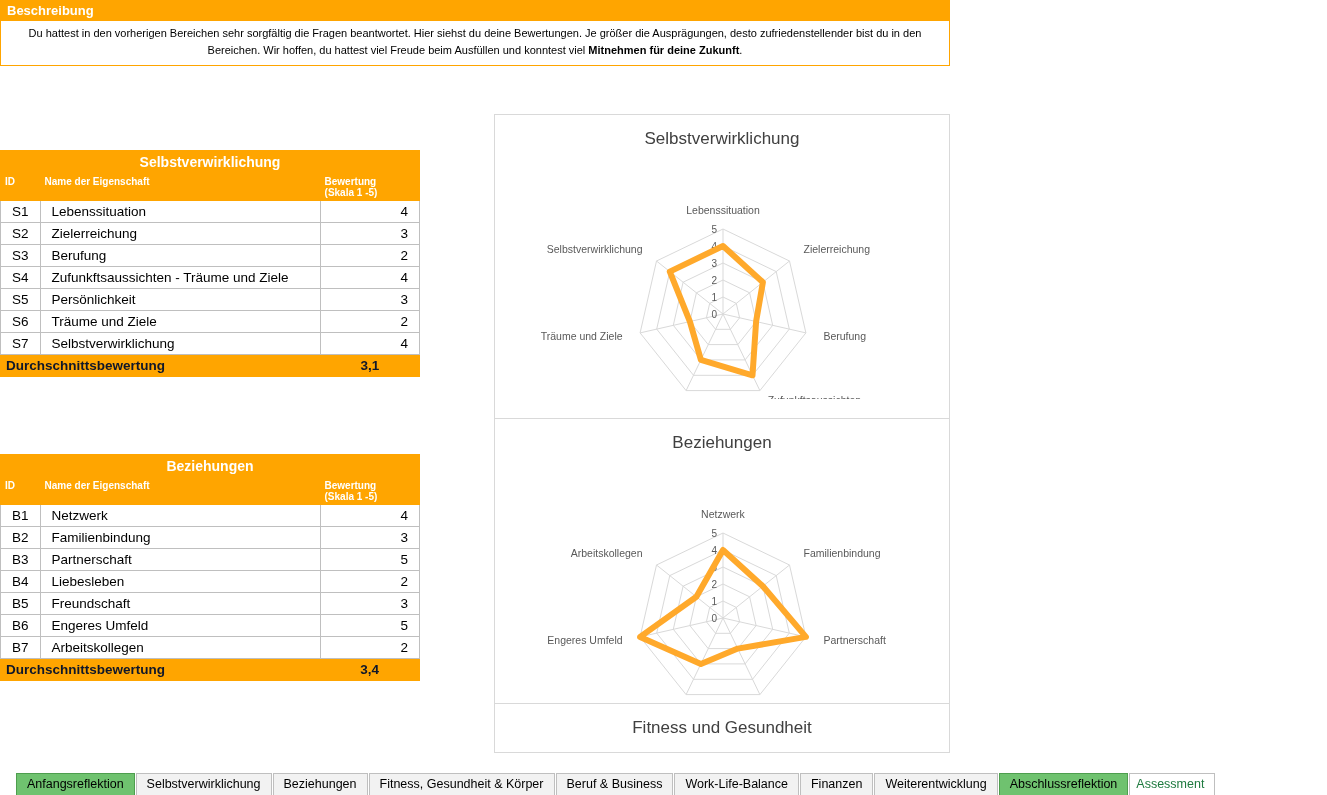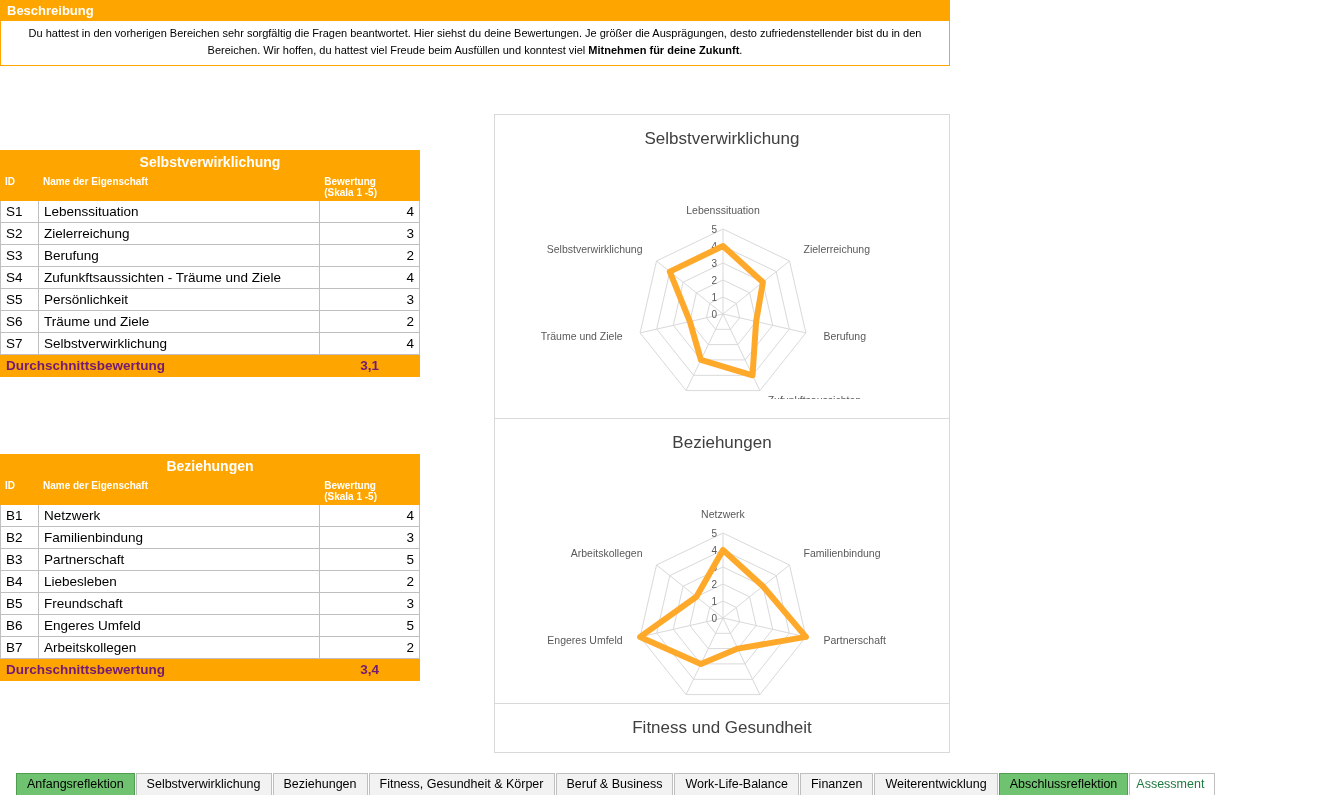--- a/index.html
+++ b/index.html
@@ -60,30 +60,30 @@
     font-weight: bold;
     font-size: 10px;
     padding: 2px 4px;
     border: 1px solid #FFA500;
     vertical-align: top;
   }
   .tbl .hdr-row td.c-id { width: 38px; }
   .tbl .hdr-row td.c-name { width: 282px; }
   .tbl .hdr-row td.c-val { width: 100px; }
   .tbl tbody td {
-    padding: 2px 5px;
+    padding: 2px 11px;
     color: #000;
     height: 22px;
   }
   .tbl tbody td.c-id { width: 38px; }
   .tbl tbody td.c-name { width: 282px; }
   .tbl tbody td.c-val { width: 100px; text-align: right; }
   .tbl .avg td {
     background: #FFA500;
-    color: #701a75;
+    color: #0f172a;
     font-weight: bold;
     border: 1px solid #FFA500;
     padding: 2px 5px;
     height: 22px;
   }
   .tbl .avg td.avg-val { text-align: center; }
 
   #table-selbst { left: 0px; top: 150px; }
   #table-bezieh { left: 0px; top: 454px; }
 

